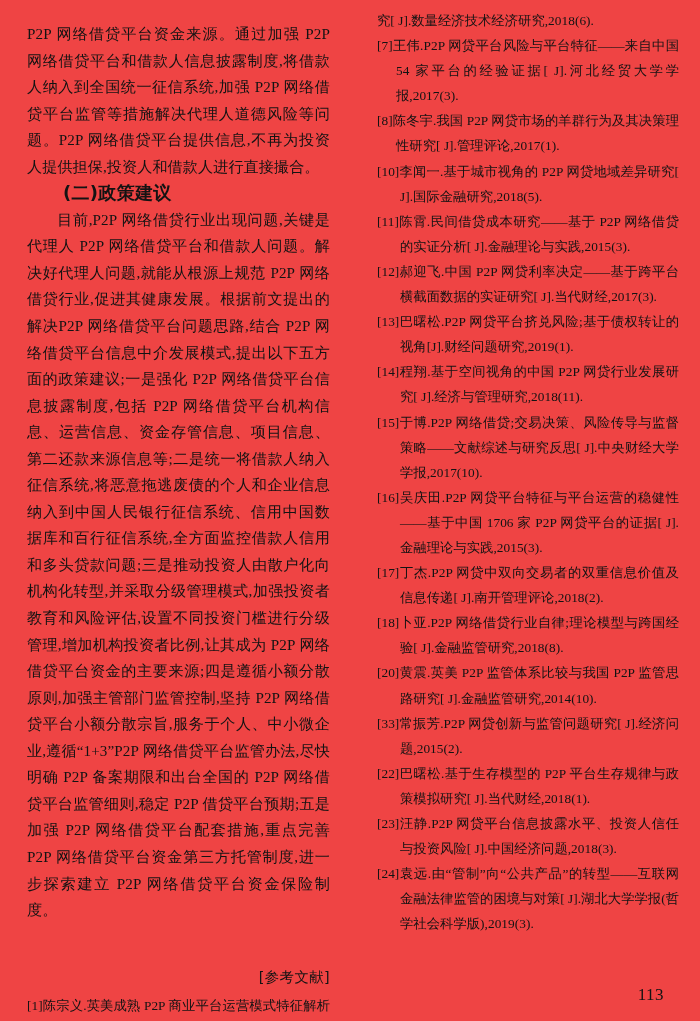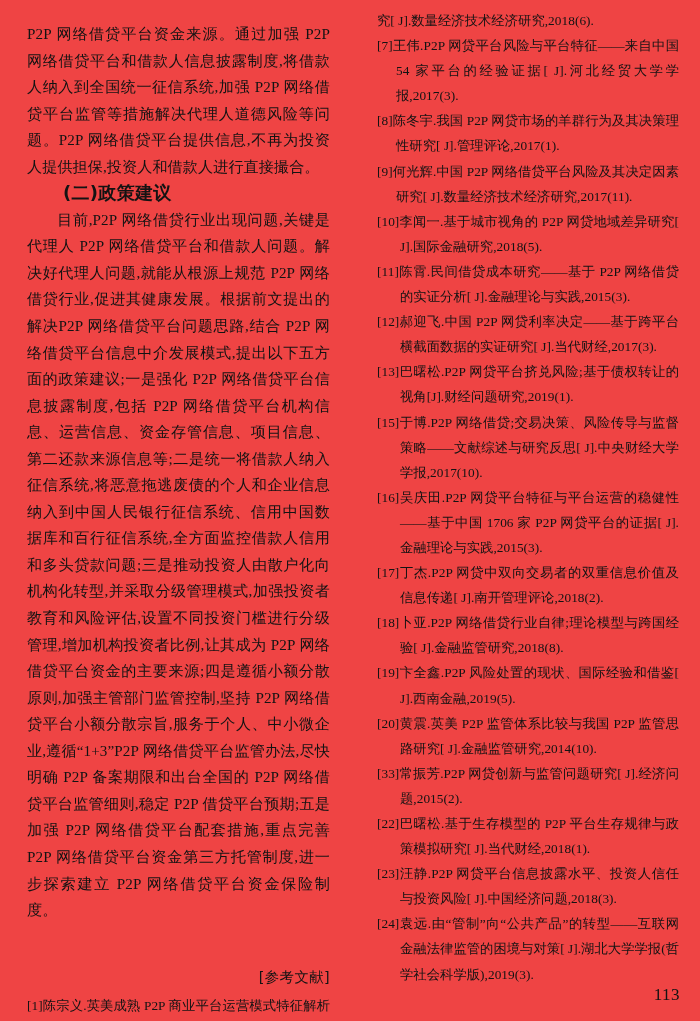--- a/index.html
+++ b/index.html
@@ -81,21 +81,21 @@
     text-align: justify;
     text-justify: inter-ideograph;
     padding-left: 19px;
     text-indent: -19px;
     margin: 0;
     letter-spacing: 0.05px;
   }
   .ref-item.w3 { padding-left: 23px; text-indent: -23px; }
   .page-number {
     position: absolute;
-    right: 20px;
+    right: 36px;
     bottom: 16px;
     font-size: 17px;
     letter-spacing: 0.5px;
     font-family: "Liberation Serif", serif;
   }
 </style>
 </head>
 <body>
 
 <div class="page">
@@ -117,30 +117,29 @@
       </ul>
 
     </div>
 
     <div class="col col-right">
 
       <ul class="ref-list">
         <li class="ref-item">究[ J].数量经济技术经济研究,2018(6).</li>
         <li class="ref-item">[7]王伟.P2P 网贷平台风险与平台特征——来自中国 54 家平台的经验证据[ J].河北经贸大学学报,2017(3).</li>
         <li class="ref-item">[8]陈冬宇.我国 P2P 网贷市场的羊群行为及其决策理性研究[ J].管理评论,2017(1).</li>
-        <li class="ref-item">[9]何光辉.中国 P2P 网络借贷平台风险及其决定因素研究[ J].数量经济技术经济研究,2017(11).</li>
         <li class="ref-item w3">[10]李闻一.基于城市视角的 P2P 网贷地域差异研究[ J].国际金融研究,2018(5).</li>
         <li class="ref-item w3">[11]陈霄.民间借贷成本研究——基于 P2P 网络借贷的实证分析[ J].金融理论与实践,2015(3).</li>
         <li class="ref-item w3">[12]郝迎飞.中国 P2P 网贷利率决定——基于跨平台横截面数据的实证研究[ J].当代财经,2017(3).</li>
         <li class="ref-item w3">[13]巴曙松.P2P 网贷平台挤兑风险;基于债权转让的视角[J].财经问题研究,2019(1).</li>
+        <li class="ref-item w3">[14]程翔.基于空间视角的中国 P2P 网贷行业发展研究[ J].经济与管理研究,2018(11).</li>
         <li class="ref-item w3">[15]于博.P2P 网络借贷;交易决策、风险传导与监督策略——文献综述与研究反思[ J].中央财经大学学报,2017(10).</li>
         <li class="ref-item w3">[16]吴庆田.P2P 网贷平台特征与平台运营的稳健性——基于中国 1706 家 P2P 网贷平台的证据[ J].金融理论与实践,2015(3).</li>
         <li class="ref-item w3">[17]丁杰.P2P 网贷中双向交易者的双重信息价值及信息传递[ J].南开管理评论,2018(2).</li>
         <li class="ref-item w3">[18]卜亚.P2P 网络借贷行业自律;理论模型与跨国经验[ J].金融监管研究,2018(8).</li>
-        <li class="ref-item w3">[19]卞全鑫.P2P 风险处置的现状、国际经验和借鉴[ J].西南金融,2019(5).</li>
         <li class="ref-item w3">[20]黄震.英美 P2P 监管体系比较与我国 P2P 监管思路研究[ J].金融监管研究,2014(10).</li>
         <li class="ref-item w3">[33]常振芳.P2P 网贷创新与监管问题研究[ J].经济问题,2015(2).</li>
         <li class="ref-item w3">[22]巴曙松.基于生存模型的 P2P 平台生存规律与政策模拟研究[ J].当代财经,2018(1).</li>
         <li class="ref-item w3">[23]汪静.P2P 网贷平台信息披露水平、投资人信任与投资风险[ J].中国经济问题,2018(3).</li>
         <li class="ref-item w3">[24]袁远.由“管制”向“公共产品”的转型——互联网金融法律监管的困境与对策[ J].湖北大学学报(哲学社会科学版),2019(3).</li>
 
         <li class="ref-item w3"></li>
       </ul>
 
     </div>

